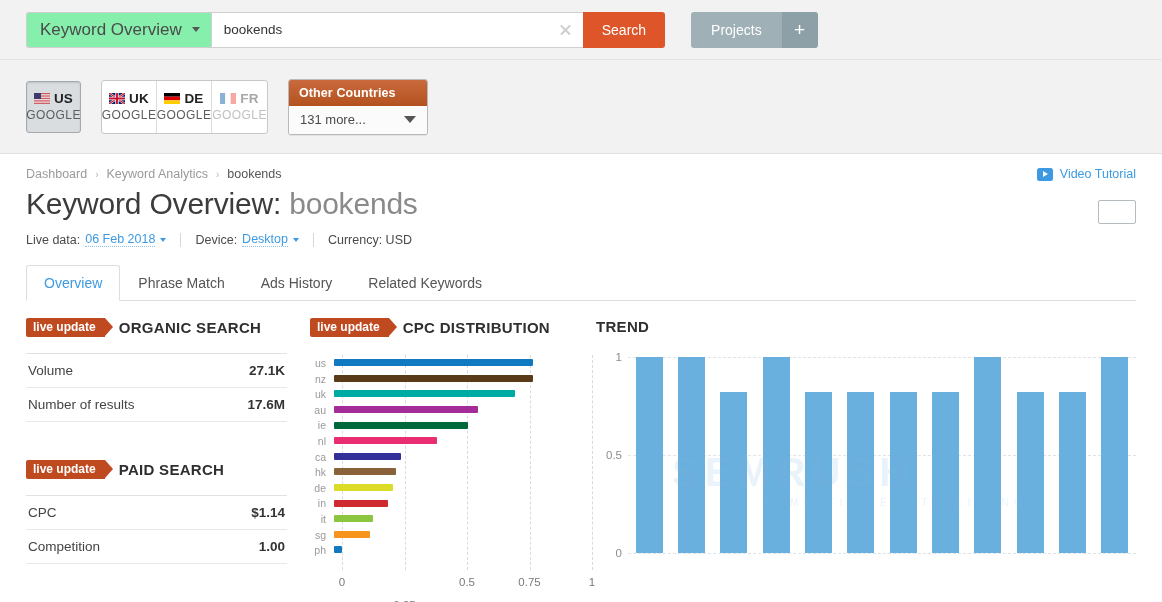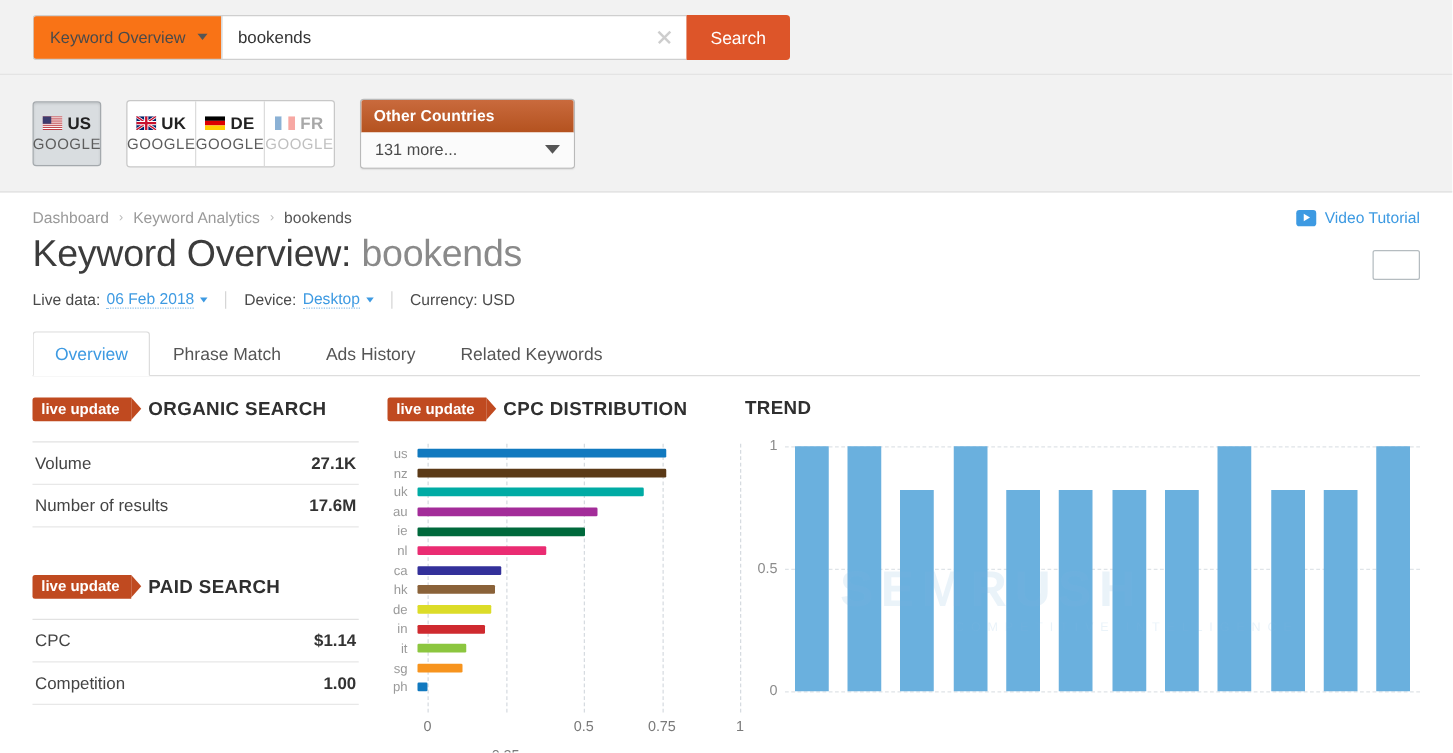--- a/index.html
+++ b/index.html
@@ -15,23 +15,23 @@
 
   
   .topbar {
     height:60px; background:#f2f2f2;
     border-bottom:1px solid #e4e4e4;
     display:flex; align-items:center; padding-left:26px;
   }
   .searchgroup { display:flex; height:36px; }
   .kw-select {
     display:flex; align-items:center; gap:10px;
-    background:#f97316; border:1px solid #cfcfcf; border-right:none;
+    background:#86efac; border:1px solid #cfcfcf; border-right:none;
     border-radius:3px 0 0 3px;
-    padding:0 11px 0 13px; font-size:13px; color:#4a4a4a;
+    padding:0 11px 0 13px; font-size:17px; color:#4a4a4a;
     cursor:pointer; white-space:nowrap;
   }
   .caret-dn {
     width:0;height:0;border-left:4.5px solid transparent;
     border-right:4.5px solid transparent;border-top:5px solid #555;
   }
   .kw-input-wrap {
     position:relative; background:#fff;
     border:1px solid #cfcfcf; border-right:none;
     width:372px; display:flex; align-items:center;
@@ -86,21 +86,21 @@
   .ctab-code { font-size:13.5px; font-weight:bold; color:#222; letter-spacing:.2px;}
   .ctab-eng  { font-size:12px; font-weight:normal; color:#5d5d5d; letter-spacing:.45px; }
   .ctab.dim .ctab-code { color:#a8a8a8; }
   .ctab.dim .ctab-eng  { color:#c0c0c0; }
   .ctab-group { display:flex; background:#fff; border:1px solid #c8c8c8; border-radius:3px; }
   .ctab-group .ctab { border:none; border-right:1px solid #dcdcdc; border-radius:0; background:transparent;}
   .ctab-group .ctab:last-child { border-right:none; }
   .flag { width:16px; height:11px; display:block; }
 
   .other-countries {
-    width:172px; border:1px solid #b9b9b9; border-radius:3px; overflow:hidden;
+    width:140px; border:1px solid #b9b9b9; border-radius:3px; overflow:hidden;
     background:#fff; box-shadow:0 1px 1px rgba(0,0,0,.07);
   }
   .oc-head {
     background:linear-gradient(#c96a3d,#b4521f);
     color:#fff; font-size:12.5px; font-weight:bold;
     padding:6px 10px; letter-spacing:.1px;
   }
   .oc-body {
     display:flex; align-items:center; justify-content:space-between;
     padding:6px 11px 7px; font-size:13px; color:#4a4a4a; cursor:pointer;
@@ -208,20 +208,24 @@
   <div class="searchgroup">
     <div class="kw-select">
       <span>Keyword Overview</span>
       <span class="caret-dn"></span>
     </div>
     <div class="kw-input-wrap">
       <input class="kw-input" value="bookends" style="">
       <span class="clear-x"></span>
     </div>
     <button class="search-btn">Search</button>
+  </div>
+  <div class="projects-grp">
+    <div class="projects-btn">Projects</div>
+    <div class="projects-plus">+</div>
   </div>
 </div>
 
 <div class="countrybar">
 
   <div class="ctab active">
     <div class="ctab-top">
       <svg class="flag" viewBox="0 0 16 11">
         <rect width="16" height="11" fill="#fff"></rect>
         <g fill="#bd3d44">

